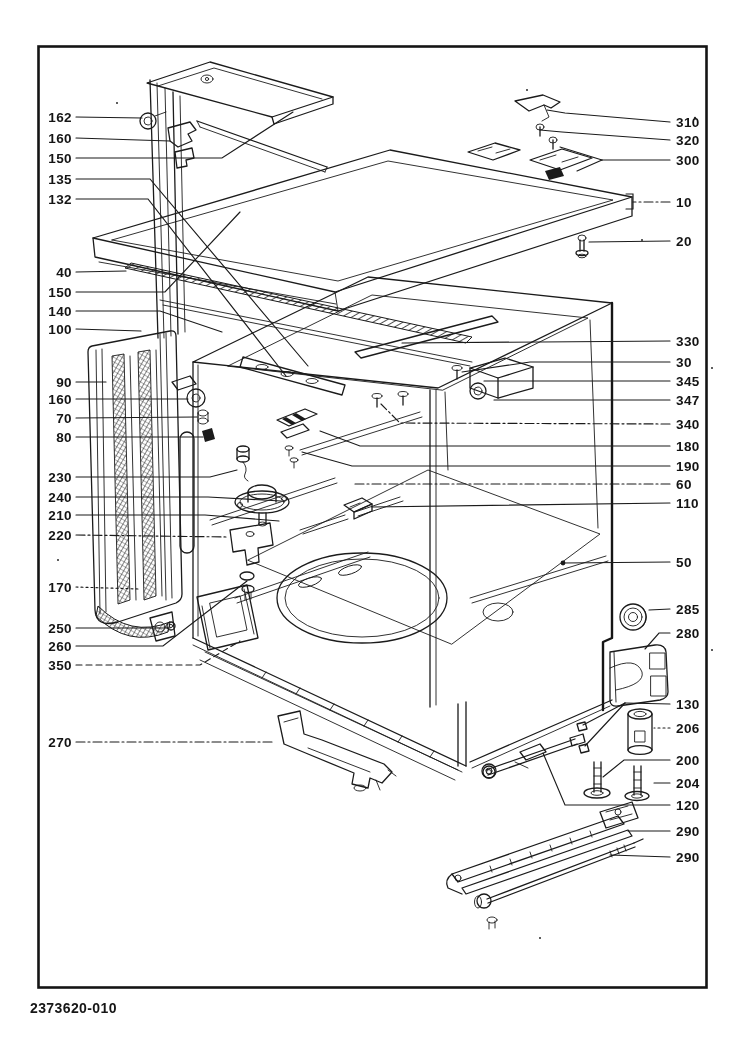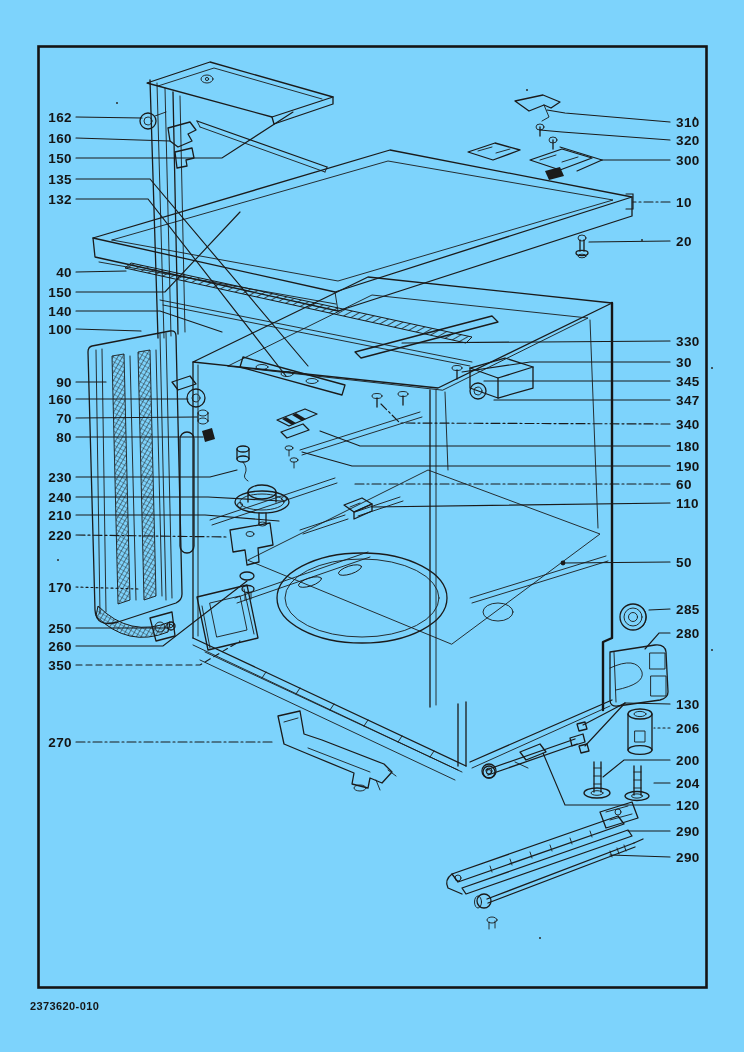--- a/index.html
+++ b/index.html
@@ -1,36 +1,36 @@
 <!DOCTYPE html>
 <html><head>
 <meta charset="utf-8">
 <style>
   html,body{margin:0;padding:0;background:#e8e8e6;}
   .page{
     position:relative;
     width:744px;height:1052px;
-    background:#7dd3fc;
+    background:#ffffff;
     font-family:"Liberation Sans", sans-serif;
     overflow:hidden;
   }
   svg{position:absolute;left:0;top:0;}
   .ln  {fill:none;stroke:#1b1b1b;stroke-width:1.3;stroke-linejoin:round;stroke-linecap:round;}
   .thin{fill:none;stroke:#1b1b1b;stroke-width:0.9;stroke-linejoin:round;stroke-linecap:round;}
   .bold{fill:none;stroke:#151515;stroke-width:2.4;stroke-linejoin:round;stroke-linecap:round;}
   .frame{fill:none;stroke:#141414;stroke-width:2.6;}
   .dark{fill:#1b1b1b;stroke:none;}
   .leader{fill:none;stroke:#1b1b1b;stroke-width:1.15;stroke-linecap:round;}
   .callout-text{
     font-family:"Liberation Sans", sans-serif;
     font-weight:bold;font-size:13.5px;fill:#141414;letter-spacing:.4px;
   }
   .footer-code{
     position:absolute;left:30px;top:1000px;
-    font-weight:bold;font-size:11px;color:#161616;letter-spacing:.4px;
+    font-weight:bold;font-size:14px;color:#161616;letter-spacing:.4px;
   }
 </style>
 </head>
 <body>
 
 <div class="page">
   <svg id="diagram-svg" width="744" height="1052" viewBox="0 0 744 1052">
     <defs>
       <pattern id="hatch" width="5" height="5" patternUnits="userSpaceOnUse" patternTransform="rotate(60)">
         <line x1="0" y1="0" x2="0" y2="5" stroke="#222" stroke-width="1.6"></line>

